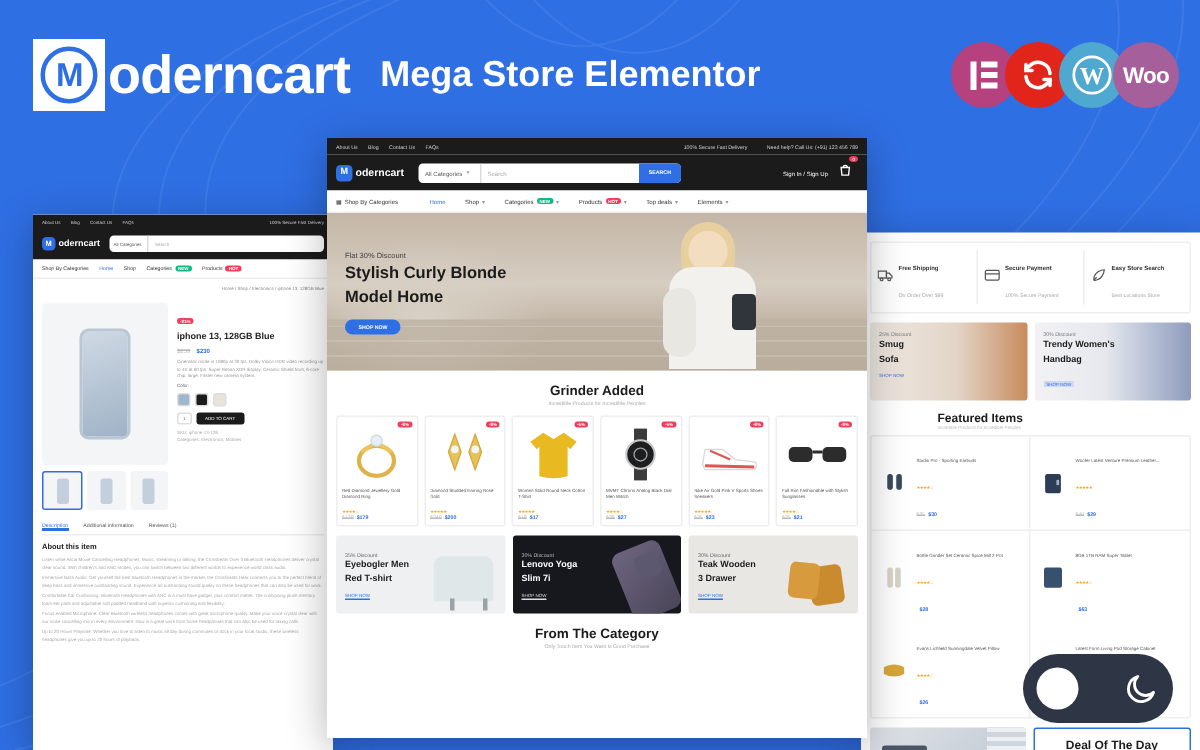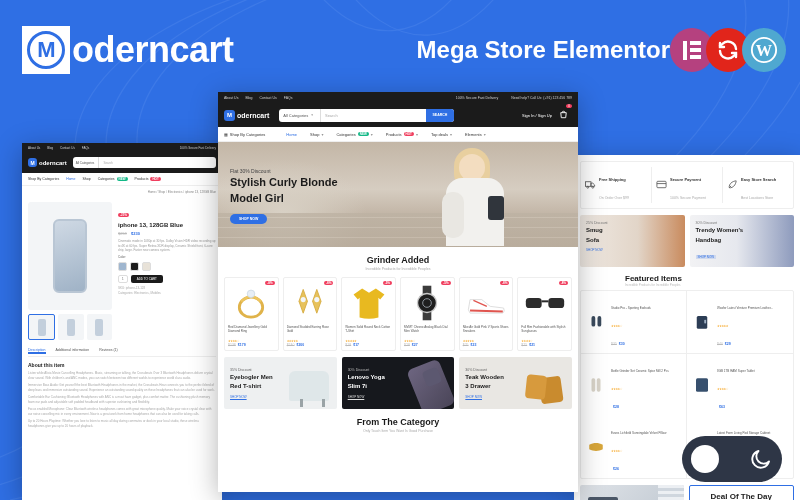--- a/index.html
+++ b/index.html
@@ -19,21 +19,21 @@
   .logo-wrap { display:flex; align-items:center; margin-left:22px; }
   .logo-mark { width:48px; height:48px; background:#fff; display:flex;
                align-items:center; justify-content:center; flex:none; }
   .logo-mark .ring { width:38px; height:38px; border:3.5px solid #2f6fe4; border-radius:50%;
                      display:flex; align-items:center; justify-content:center;
                      font-size:22px; font-weight:bold; color:#2f6fe4; line-height:1;
                      letter-spacing:-1px; }
   .logo-text { color:#fff; font-size:36px; font-weight:bold; letter-spacing:-0.5px;
                margin-left:2px; }
   .banner-title { color:#fff; font-size:24px; font-weight:bold; line-height:1.25;
-                  text-align:right; flex:1; margin-left:20px; }
+                  text-align:left; flex:1; margin-left:20px; }
   .badges { display:flex; align-items:center; margin-right:14px; }
   .badge { width:44px; height:44px; border-radius:50%; display:flex;
            align-items:center; justify-content:center; margin-left:-8px;
            color:#fff; font-weight:bold; }
   .badge.elementor { background:#b5417f; margin-left:0; }
   .badge.sync { background:#e1251b; }
   .badge.wp { background:#4fa8d0; }
   .badge.woo { background:#a55f9b; font-size:15px; letter-spacing:-0.5px; }
   .elem-icon { display:flex; gap:3px; align-items:center; }
   .elem-icon i { display:block; background:#fff; }
@@ -237,20 +237,21 @@
         <path d="M4 13a8 8 0 0 0 13.6 5.1L20 16"></path>
           <path d="M20 19v-4h-4"></path>
       </svg>
     </div>
     <div class="badge wp">
       <svg width="28" height="28" viewBox="0 0 24 24">
         <circle cx="12" cy="12" r="10.4" fill="none" stroke="#fff" stroke-width="1.6"></circle>
         <text x="12" y="17.4" text-anchor="middle" font-family="Liberation Serif, serif" font-size="14" font-weight="bold" fill="#fff">W</text>
       </svg>
     </div>
+    <div class="badge woo">Woo</div>
   </div>
 </div>
 
 <div class="win win-left">
 
   <div class="topbar f3" style="height:9px;">
     <div>
       <a href="#">About Us</a>
       <a href="#">Blog</a>
       <a href="#">Contact Us</a>
@@ -599,21 +600,21 @@
     <div class="hero-model">
       <div style="position:absolute;left:24px;top:4px;width:36px;height:40px;border-radius:18px 18px 14px 14px;background:#e8cf9f;"></div>
       <div style="position:absolute;left:29px;top:10px;width:26px;height:27px;border-radius:13px;background:#f3ddc0;"></div>
       <div style="position:absolute;left:16px;top:34px;width:58px;height:68px;border-radius:16px 16px 0 0;background:#f2f1ee;"></div>
       <div style="position:absolute;left:12px;top:48px;width:22px;height:46px;border-radius:10px;background:#e9e7e2;"></div>
       <div style="position:absolute;left:58px;top:52px;width:16px;height:24px;border-radius:3px;background:#30353c;"></div>
     </div>
     <div class="hero-text">
       <div class="hero-flat f5">Flat 30% Discount</div>
       <div class="hero-h">Stylish Curly Blonde</div>
-      <div class="hero-h">Model Girl</div>
+      <div class="hero-h">Model Home</div>
       <div class="hero-btn f35">SHOP NOW</div>
     </div>
   </div>
 
   <div class="sect-h">
     <h3>Grinder Added</h3>
     <p class="f35">Incredible Products for Incredible Peoples</p>
   </div>
 
   <div class="prod-row">

